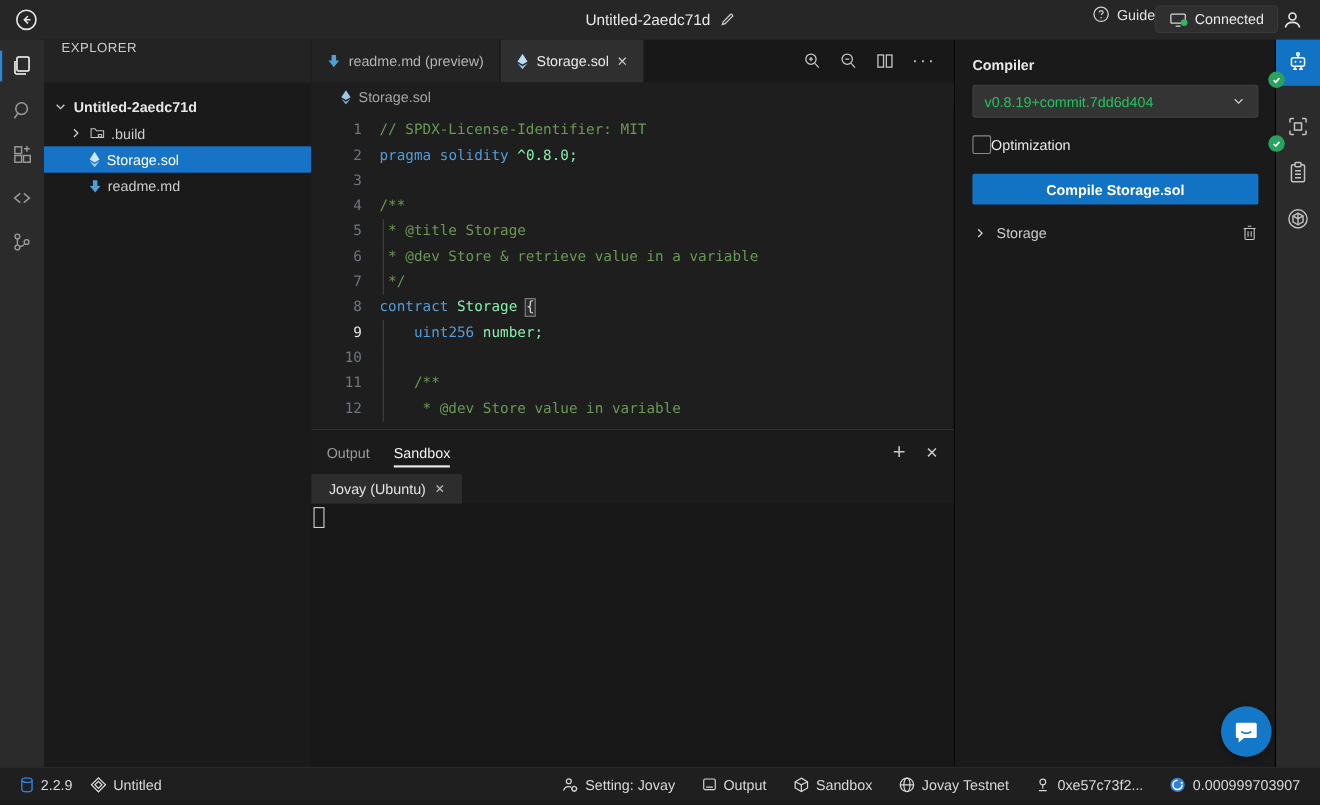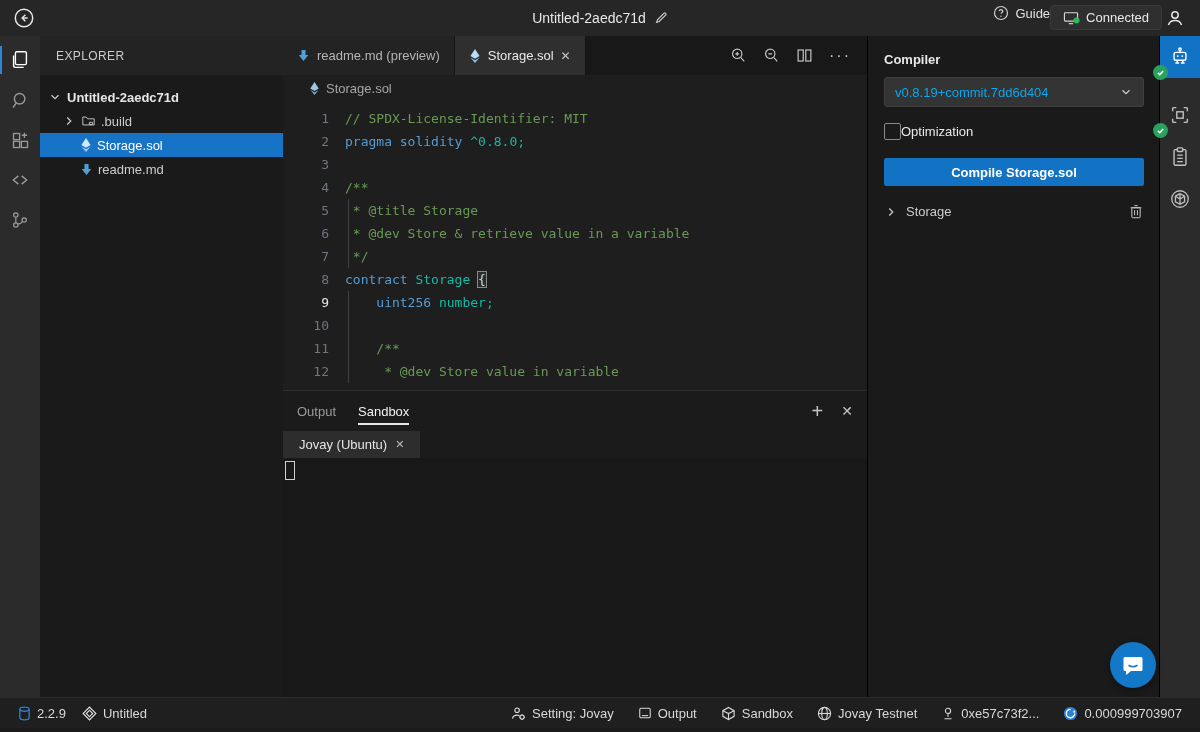--- a/index.html
+++ b/index.html
@@ -21,21 +21,21 @@
   
   .main { display:flex; height:661px; }
 
   .activitybar { width:40px; background:#2b2b2b; display:flex; flex-direction:column; align-items:center; padding-top:4px; }
   .ab-item { width:40px; height:40px; display:flex; align-items:center; justify-content:center; color:#9a9a9a; cursor:pointer; position:relative; }
   .ab-item.active { color:#ffffff; }
   .ab-item.active::before { content:""; position:absolute; left:0; top:6px; bottom:6px; width:2px; background:#2f86d2; }
 
   
   .sidebar { width:243px; background:#1a1a1a; display:flex; flex-direction:column; }
-  .sidebar-header { height:39px; background:#232323; display:flex; align-items:center; padding:0 16px;
+  .sidebar-header { height:39px; background:#232323; display:flex; align-items:flex-start; padding:0 16px;
                     font-size:12px; letter-spacing:.4px; color:#cccccc; }
   .tree { padding-top:10px; font-size:13px; color:#cccccc; }
   .tree-row { height:24px; display:flex; align-items:center; gap:5px; cursor:pointer; padding-left:8px; }
   .tree-row.selected { background:#1673c6; color:#ffffff; }
   .tree-row .lbl { white-space:nowrap; }
   .tree-root { font-weight:bold; color:#e6e6e6; }
   .ind1 { padding-left:22px; } .ind2 { padding-left:40px; }
 
   
   .editor-group { width:585px; display:flex; flex-direction:column; background:#1e1e1e; border-right:1px solid #000; }
@@ -47,21 +47,21 @@
   .tab-actions .ticon { cursor:pointer; display:flex; align-items:center; }
   .ellipsis { font-size:16px; letter-spacing:2px; color:#c5c5c5; cursor:pointer; }
 
   .breadcrumb { height:26px; display:flex; align-items:center; gap:6px; padding-left:26px; font-size:13px; color:#a5a5a5; background:#1e1e1e; }
 
   .code-area { flex:1; display:flex; flex-direction:column; overflow:hidden; font-family:"DejaVu Sans Mono", monospace; font-size:13px; }
   .code-line { display:flex; height:23px; line-height:23px; }
   .line-num { width:46px; text-align:right; color:#6e7681; flex:none; }
   .line-num.active { color:#e8e8e8; }
   .line-content { padding-left:16px; white-space:pre; position:relative; }
-  .tok-cm { color:#6a9955; } .tok-kw { color:#569cd6; } .tok-pl { color:#14b8a6; }
+  .tok-cm { color:#6a9955; } .tok-kw { color:#569cd6; } .tok-pl { color:#86efac; }
   .tok-br { color:#d4d4d4; outline:1px solid #888888; background:#2a2d2e; }
   .guide-line { position:absolute; left:19px; top:0; bottom:0; width:1px; background:#404040; }
 
   
   .panel { height:307px; background:#1b1b1b; border-top:1px solid #2e2e2e; display:flex; flex-direction:column; }
   .panel-header { height:40px; display:flex; align-items:center; padding:0 14px; gap:22px; }
   .panel-tab { font-size:13px; color:#9a9a9a; cursor:pointer; height:100%; display:flex; align-items:center; position:relative; }
   .panel-tab.active { color:#f0f0f0; }
   .panel-tab.active::after { content:""; position:absolute; left:0; right:0; bottom:6px; height:2px; background:#e7e7e7; }
   .panel-actions { margin-left:auto; display:flex; align-items:center; gap:18px; color:#c5c5c5; font-size:17px; }
@@ -70,21 +70,21 @@
   .term-tab { background:#2d2d2d; color:#e4e4e4; font-size:13px; display:flex; align-items:center; gap:8px; padding:0 16px; cursor:pointer; }
   .term-tab .x { font-size:11px; color:#bbbbbb; cursor:pointer; }
   .term-content { flex:1; background:#181818; position:relative; }
   .term-cursor { position:absolute; left:2px; top:3px; width:10px; height:19px; border:1px solid #d0d0d0; }
 
   
   .rightpanel { width:292px; background:#1a1a1a; display:flex; flex-direction:column; border-right:1px solid #000; }
   .rp-header { height:39px; background:#232323; display:flex; align-items:center; padding:0 16px; font-size:13px; color:#e8e8e8; }
   .rp-body { padding:16px; }
   .rp-label { font-size:13px; font-weight:bold; color:#e8e8e8; margin-bottom:10px; }
-  .rp-select { width:260px; height:30px; background:#343434; border:1px solid #3f3f3f; border-radius:3px; color:#0ea5e9;
+  .rp-select { width:260px; height:30px; background:#343434; border:1px solid #3f3f3f; border-radius:3px; color:#22c55e;
                font-size:13px; display:flex; align-items:center; justify-content:space-between; padding:0 10px; cursor:pointer; }
   .rp-check { margin-top:16px; display:flex; align-items:center; cursor:pointer; }
   .rp-checkbox { width:17px; height:17px; border:1px solid #8a8a8a; border-radius:2px; background:transparent; }
   .rp-check .lbl { font-size:13px; color:#e8e8e8; }
   .rp-button { margin-top:18px; width:260px; height:28px; background:#1273c4; border:none; border-radius:2px; color:#ffffff;
                font-size:13px; font-weight:bold; cursor:pointer; font-family:"Liberation Sans", sans-serif; }
   .rp-contract { margin-top:18px; display:flex; align-items:center; gap:8px; color:#cccccc; font-size:13px; cursor:pointer; }
   .rp-contract .trash { margin-left:auto; cursor:pointer; color:#c8c8c8; }
 
   

